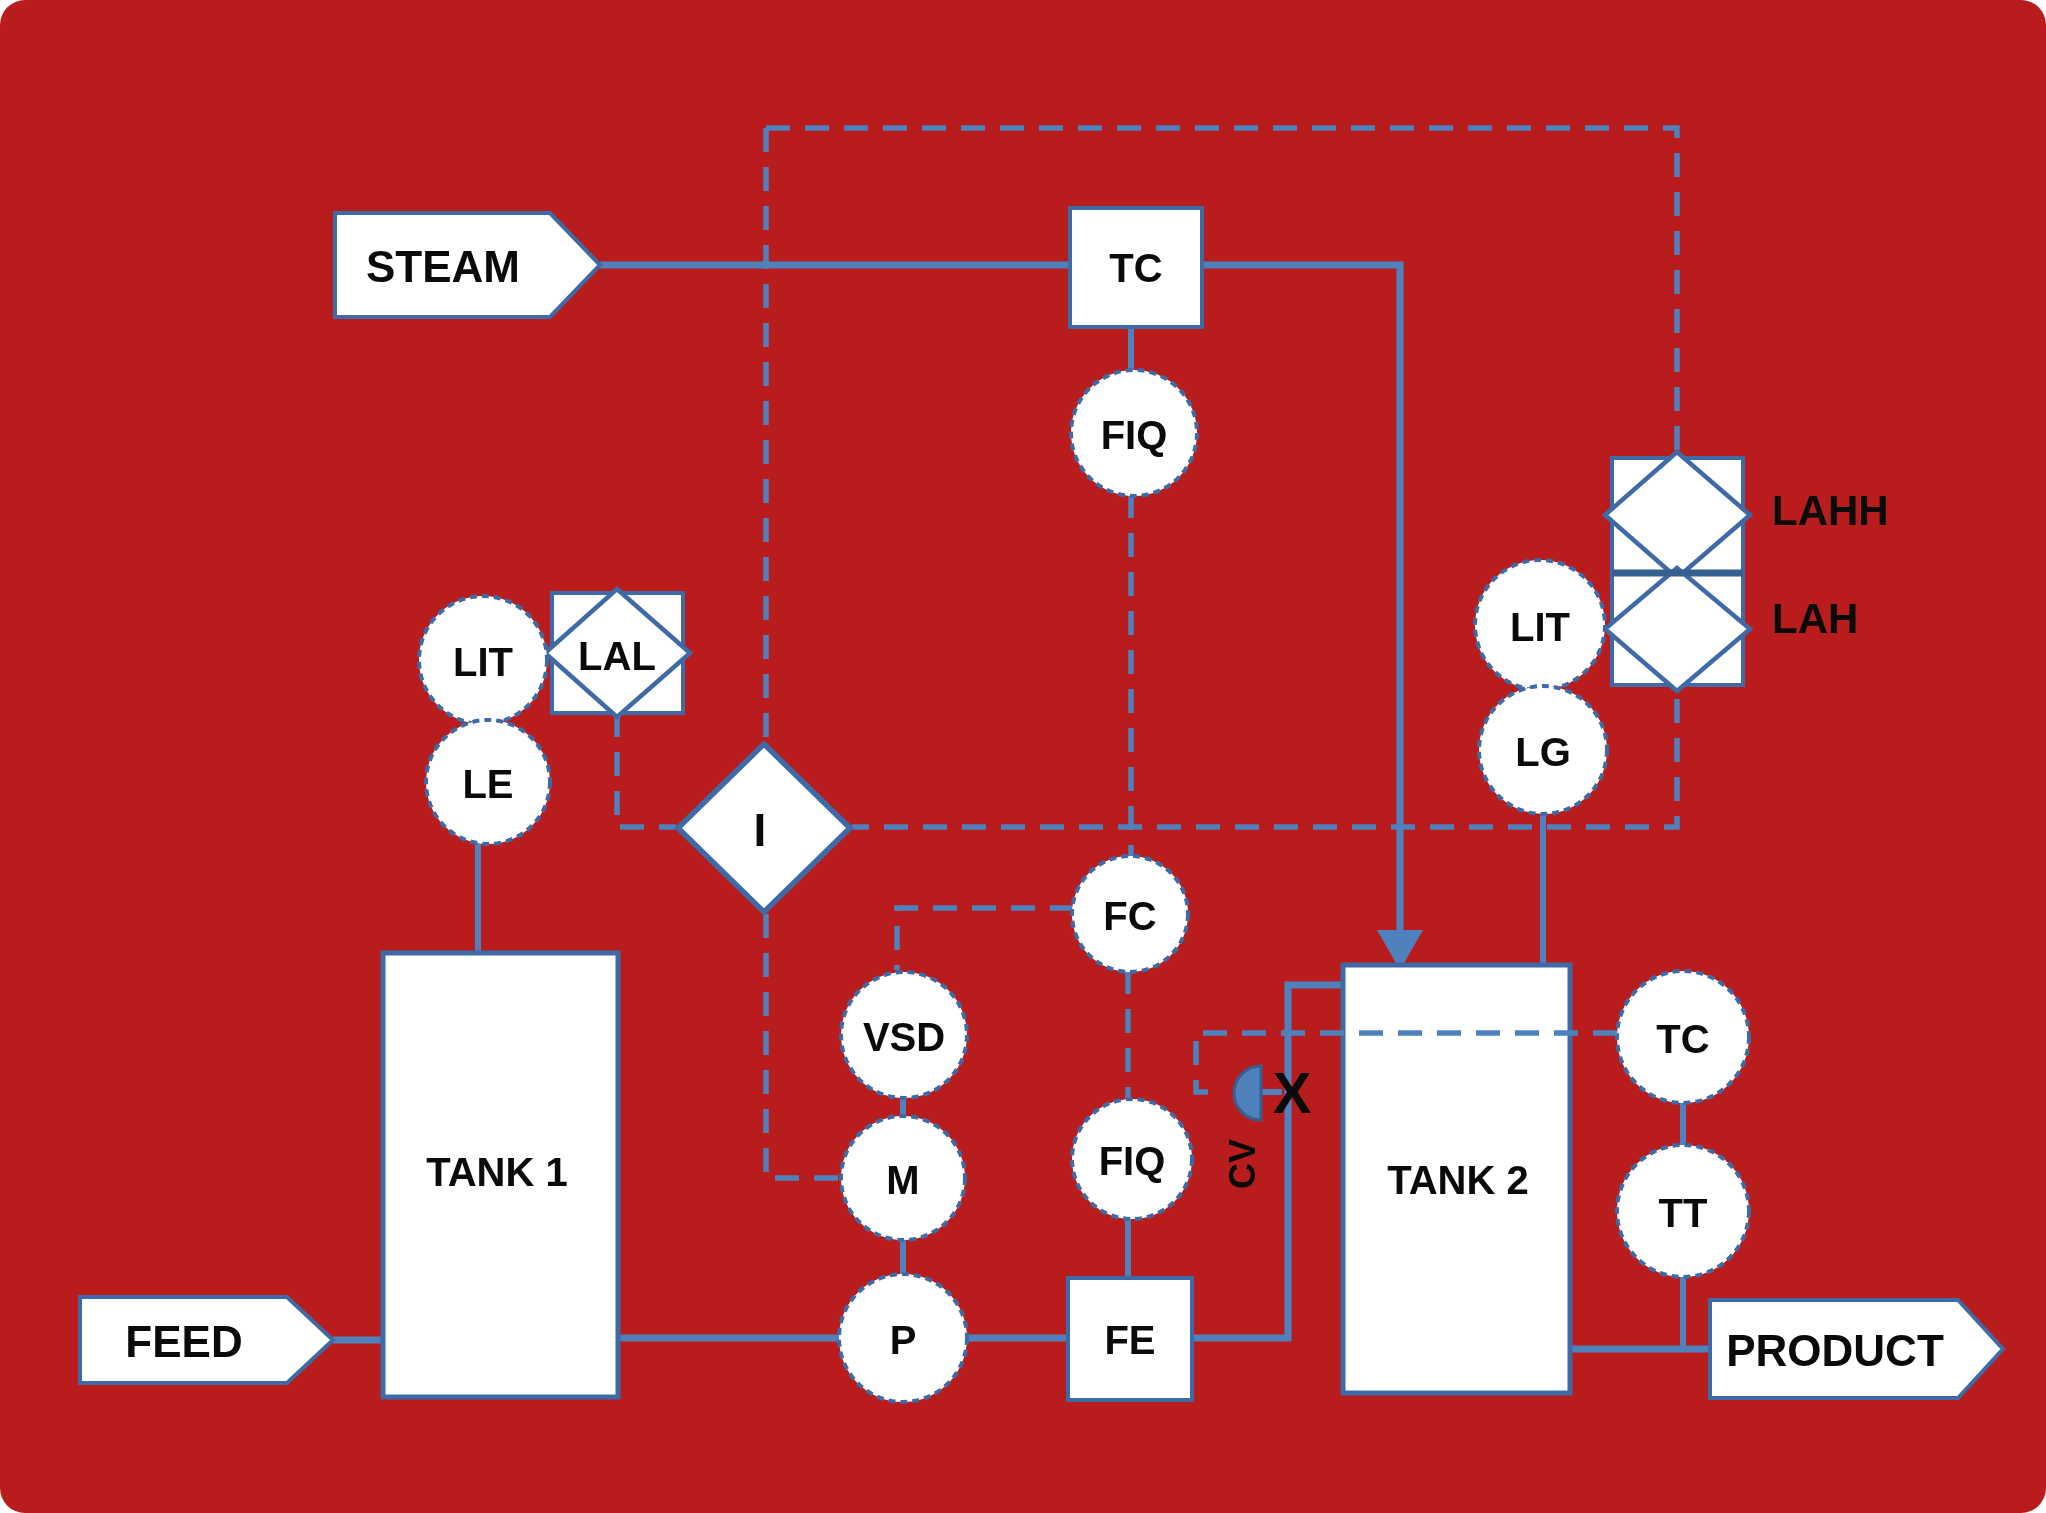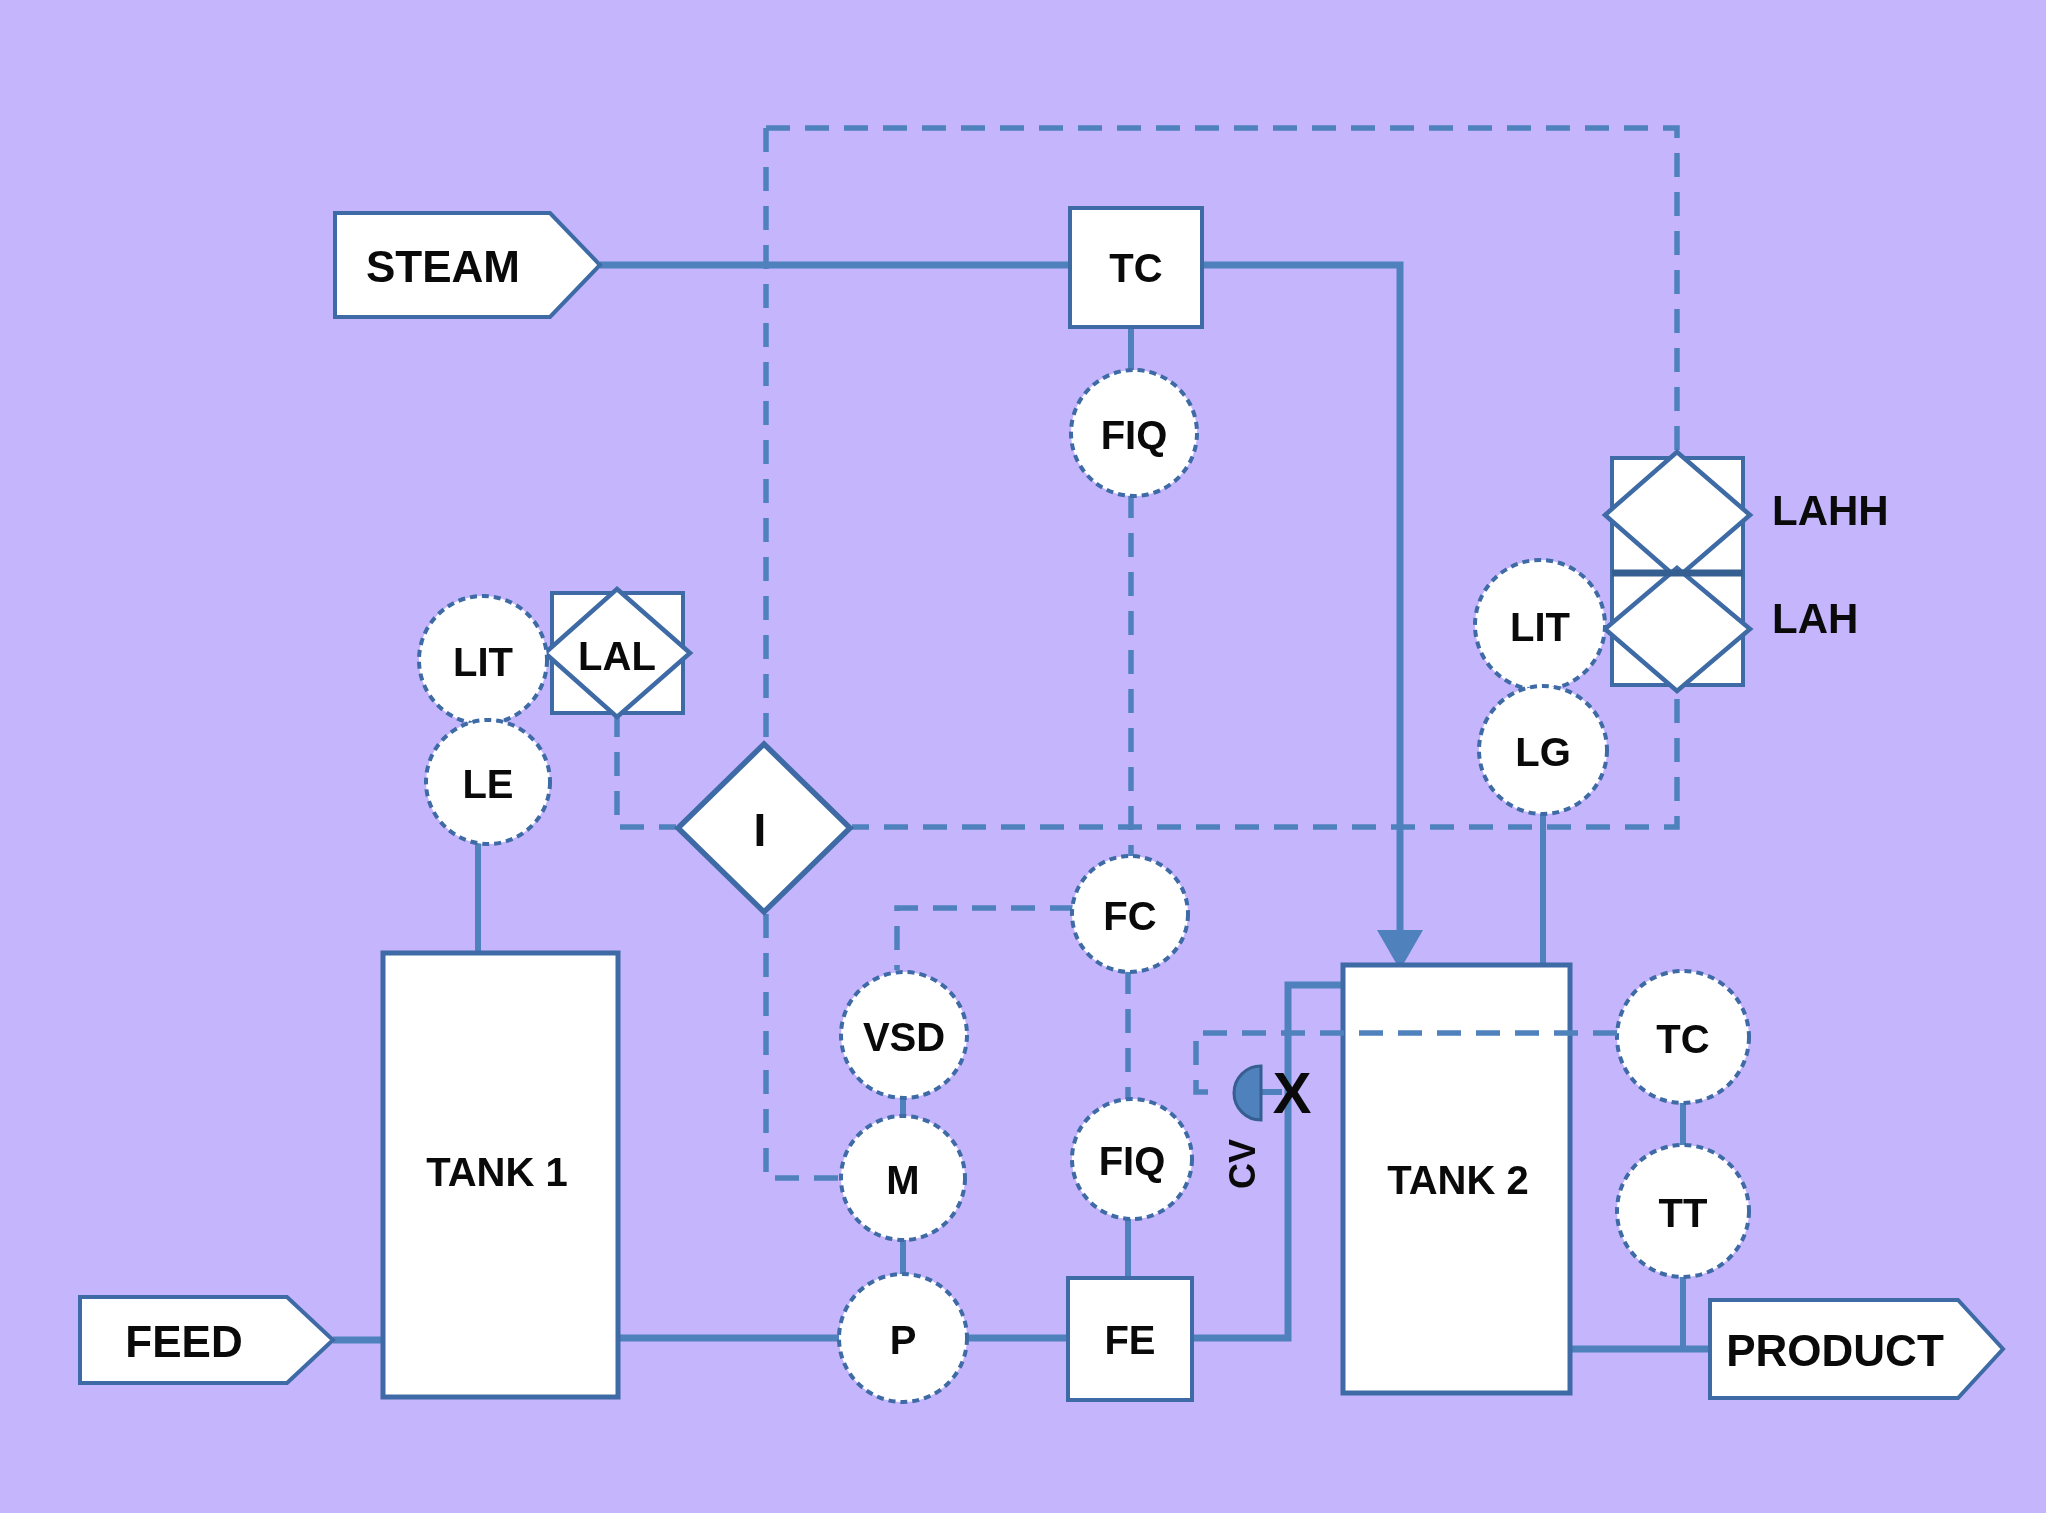--- a/index.html
+++ b/index.html
@@ -1,17 +1,17 @@
 <!DOCTYPE html>
 <html><head>
 <meta charset="utf-8">
 <style>
   html,body{margin:0;padding:0;background:#ffffff;}
-  #stage{position:relative;width:2046px;height:1513px;background:#c4b5fd;overflow:hidden;
-         font-family:"Liberation Sans", sans-serif;}
+  #stage{position:relative;width:2046px;height:1513px;background:#b91c1c;overflow:hidden;
+         font-family:"Liberation Sans", sans-serif;border-radius:25px;}
   svg{position:absolute;left:0;top:0;}
   
   .pipe{stroke:#4f81bd;stroke-width:7;fill:none;}
   .stem{stroke:#4f81bd;stroke-width:6;fill:none;}
   .sig{stroke:#4f81bd;stroke-width:5.5;fill:none;stroke-dasharray:24 15;}
   .inst{fill:#ffffff;stroke:#3e6aa5;stroke-width:4;stroke-dasharray:7 5;}
   .box{fill:#ffffff;stroke:#3e6aa5;stroke-width:4;}
   .tank{fill:#ffffff;stroke:#3e6aa5;stroke-width:5;}
   .flag{fill:#ffffff;stroke:#3e6aa5;stroke-width:4;}
   .dia{fill:#ffffff;stroke:#3e6aa5;stroke-width:4.5;}

